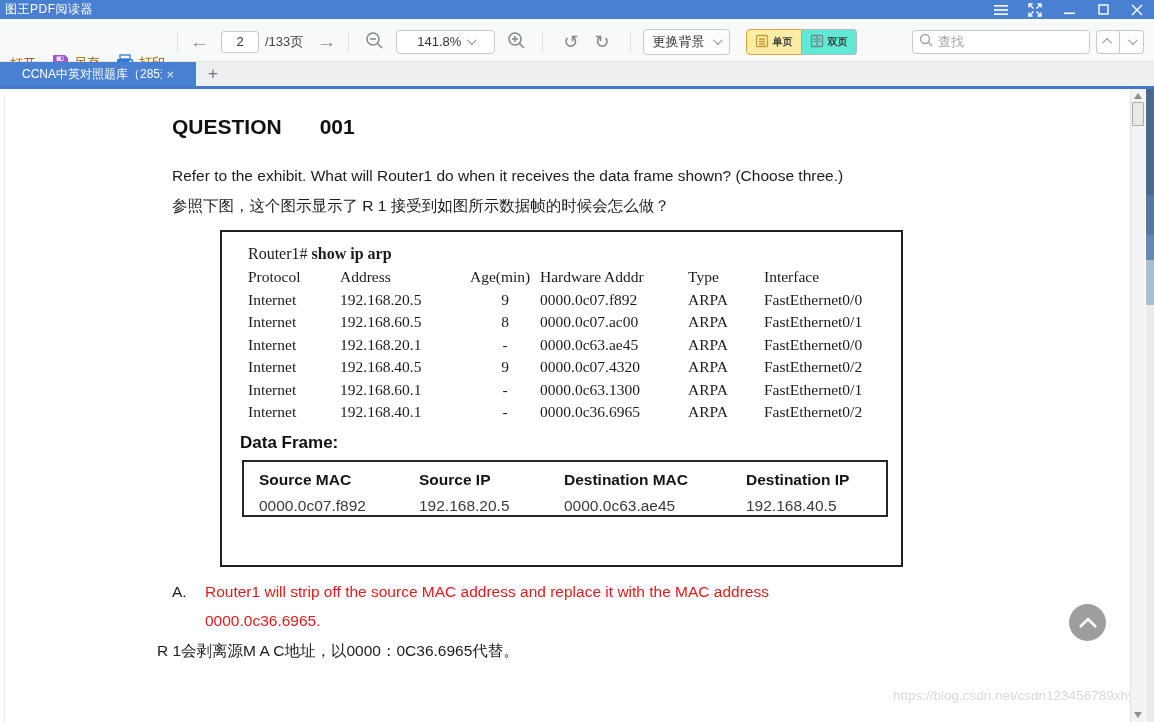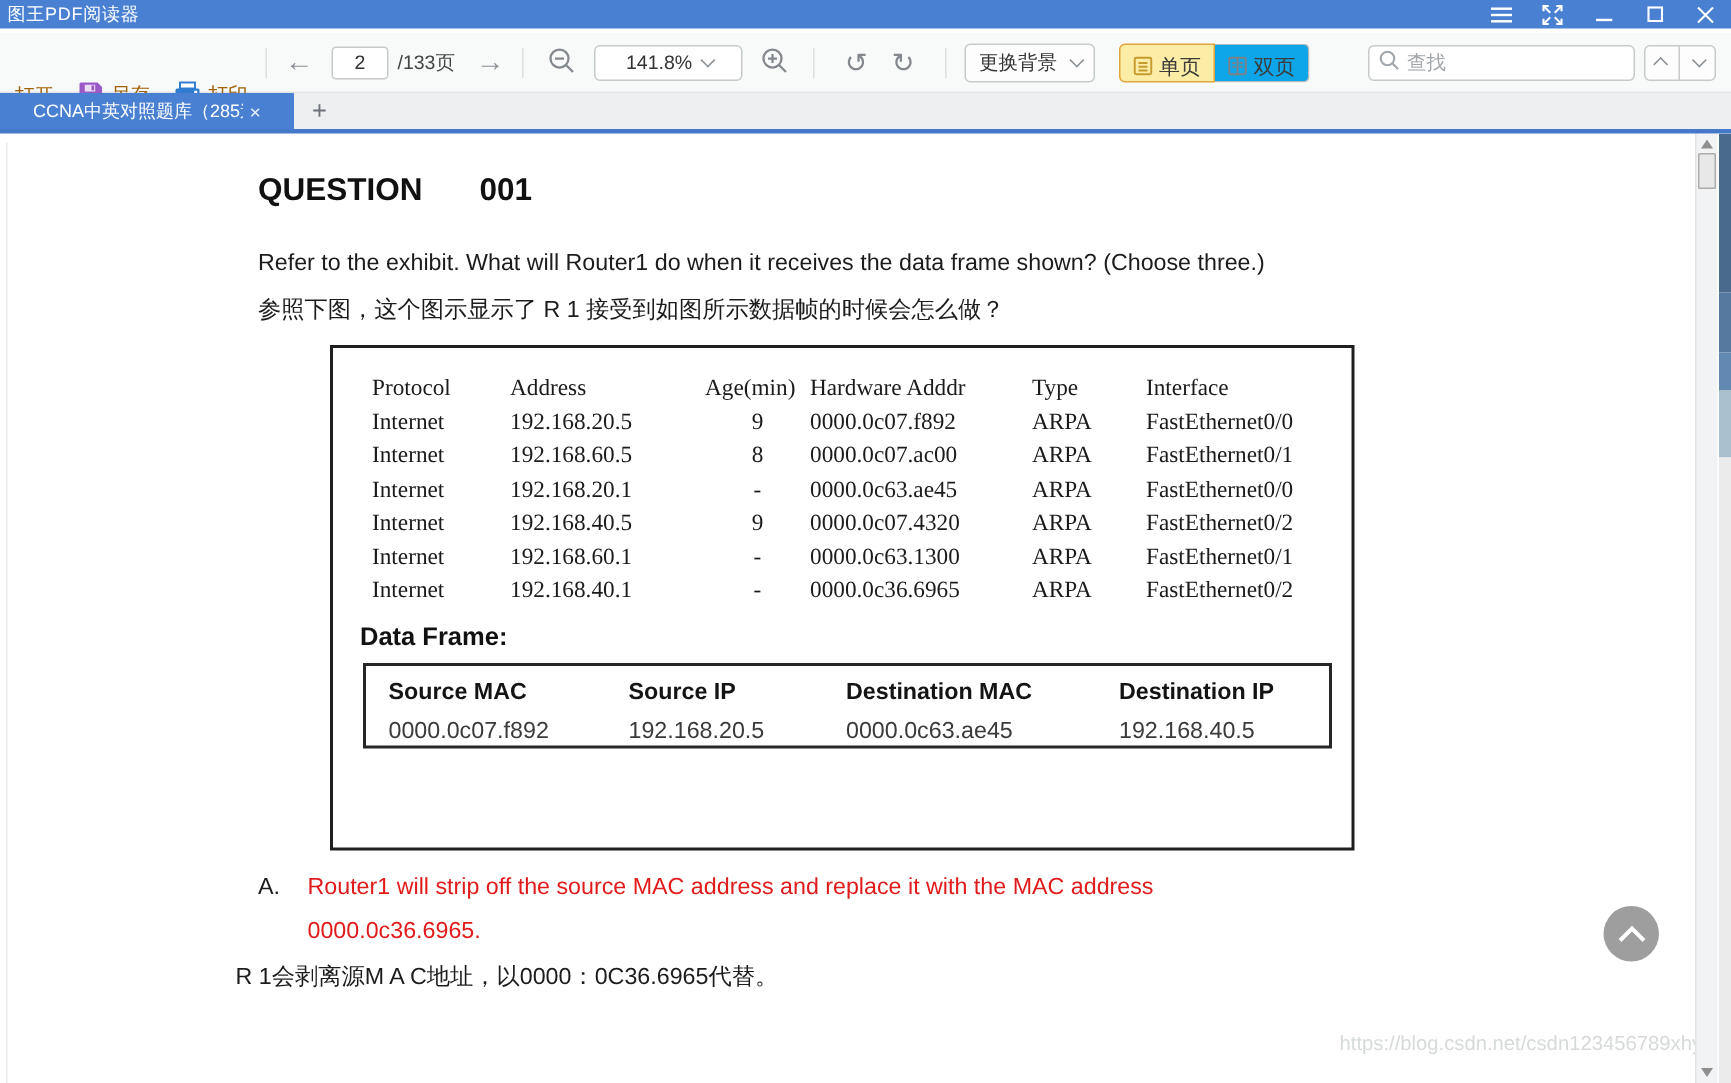--- a/index.html
+++ b/index.html
@@ -20,23 +20,23 @@
   .divider { width:1px; height:20px; background:#dcdee0; margin:0 12px; }
   .nav-arrow { font-size:19px; color:#8a9096; line-height:1; }
   .page-input { width:38px; height:22px; border:1px solid #c6cacd; border-radius:3px; text-align:center; font-size:13px; color:#333; background:#fff; margin:0 6px 0 12px; font-family:"Liberation Sans",sans-serif; }
   .page-total { color:#444; margin-right:14px; }
   .mag { margin:0 4px; }
   .zoom-select { display:flex; align-items:center; gap:6px; height:24px; border:1px solid #c6cacd; border-radius:4px; background:#fff; padding:0 20px; margin:0 8px; font-size:13px; color:#333; }
   .rot { font-size:18px; color:#82888e; line-height:1; margin:0 8px; }
   .chev-down { width:7px; height:7px; border-right:1.5px solid #8a9096; border-bottom:1.5px solid #8a9096; transform:rotate(45deg) translateY(-2px); }
   .bg-btn { display:flex; align-items:center; gap:8px; height:26px; border:1px solid #c6cacd; border-radius:4px; background:#fdfdfd; padding:0 9px; margin-right:16px; }
   .pagemode { display:flex; }
-  .pm-btn { display:flex; align-items:flex-end; gap:4px; height:26px; padding:0 8px; font-size:14px; }
+  .pm-btn { display:flex; align-items:center; gap:4px; height:26px; padding:0 8px; font-size:10px;font-weight:bold; }
   .pm-single { background:#fbeca6; border:1px solid #dfa63d; border-radius:4px 0 0 4px; color:#3c3c3c; }
-  .pm-double { background:#0ea5e9; border:1px solid #b4b9be; border-left:none; border-radius:0 4px 4px 0; color:#3c3c3c; }
+  .pm-double { background:#5eead4; border:1px solid #b4b9be; border-left:none; border-radius:0 4px 4px 0; color:#3c3c3c; }
   .spacer { flex:1; }
   .search-wrap { display:flex; align-items:center; }
   .search-box { display:flex; align-items:center; width:178px; height:24px; border:1px solid #c6cacd; border-radius:4px; background:#fff; padding:0 6px; gap:5px; }
   .search-box input { border:none; outline:none; flex:1; font-size:13px; color:#333; font-family:"Liberation Sans",sans-serif; background:transparent; width:100%; }
   .search-box input::placeholder { color:#a0a6ab; }
   .updown { display:flex; margin-left:6px; }
   .ud-btn { width:24px; height:24px; border:1px solid #c6cacd; background:#fdfdfd; display:flex; align-items:center; justify-content:center; }
   .ud-btn.up { border-radius:4px 0 0 4px; }
   .ud-btn.down { border-radius:0 4px 4px 0; border-left:none; }
   .chev-up-s { width:7px; height:7px; border-left:1.5px solid #8a9096; border-top:1.5px solid #8a9096; transform:rotate(45deg) translateY(2px); }
@@ -244,20 +244,23 @@
   <div class="page-edge-left"></div>
 
   <div class="q-title">
     <span>QUESTION</span><span class="num">001</span>
   </div>
 
   <div class="doc-text" style="top:78px; left:172px;">Refer to the exhibit. What will Router1 do when it receives the data frame shown? (Choose three.)</div>
   <div class="doc-text" style="top:107px; left:172px;">参照下图，这个图示显示了 R 1 接受到如图所示数据帧的时候会怎么做？</div>
 
   <div class="exhibit">
+    <div class="cmd-line">
+      <span>Router1# </span><b>show ip arp</b>
+    </div>
     <div class="arp-grid">
       <span>Protocol</span>
       <span>Address</span>
       <span>Age(min)</span>
       <span>Hardware Adddr</span>
       <span>Type</span>
       <span>Interface</span>
 
       <span>Internet</span>
       <span>192.168.20.5</span>

